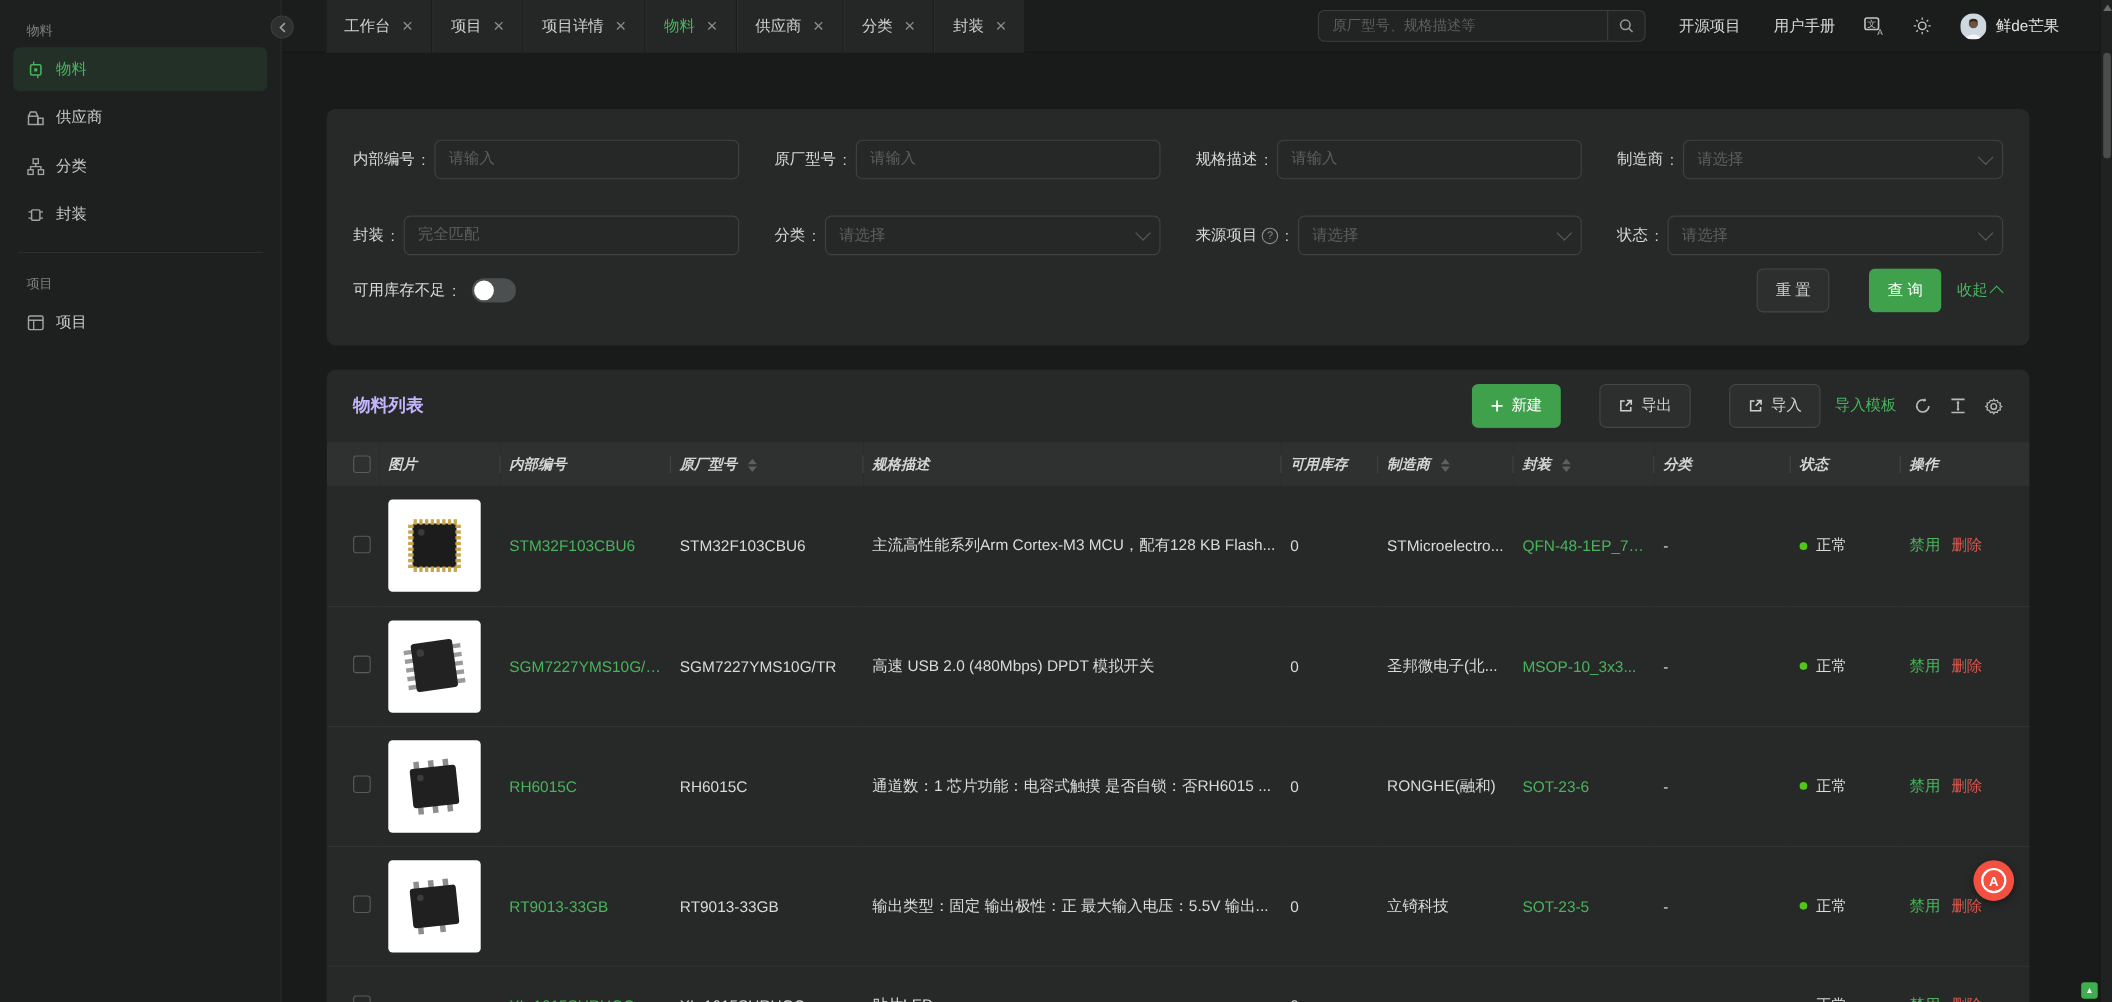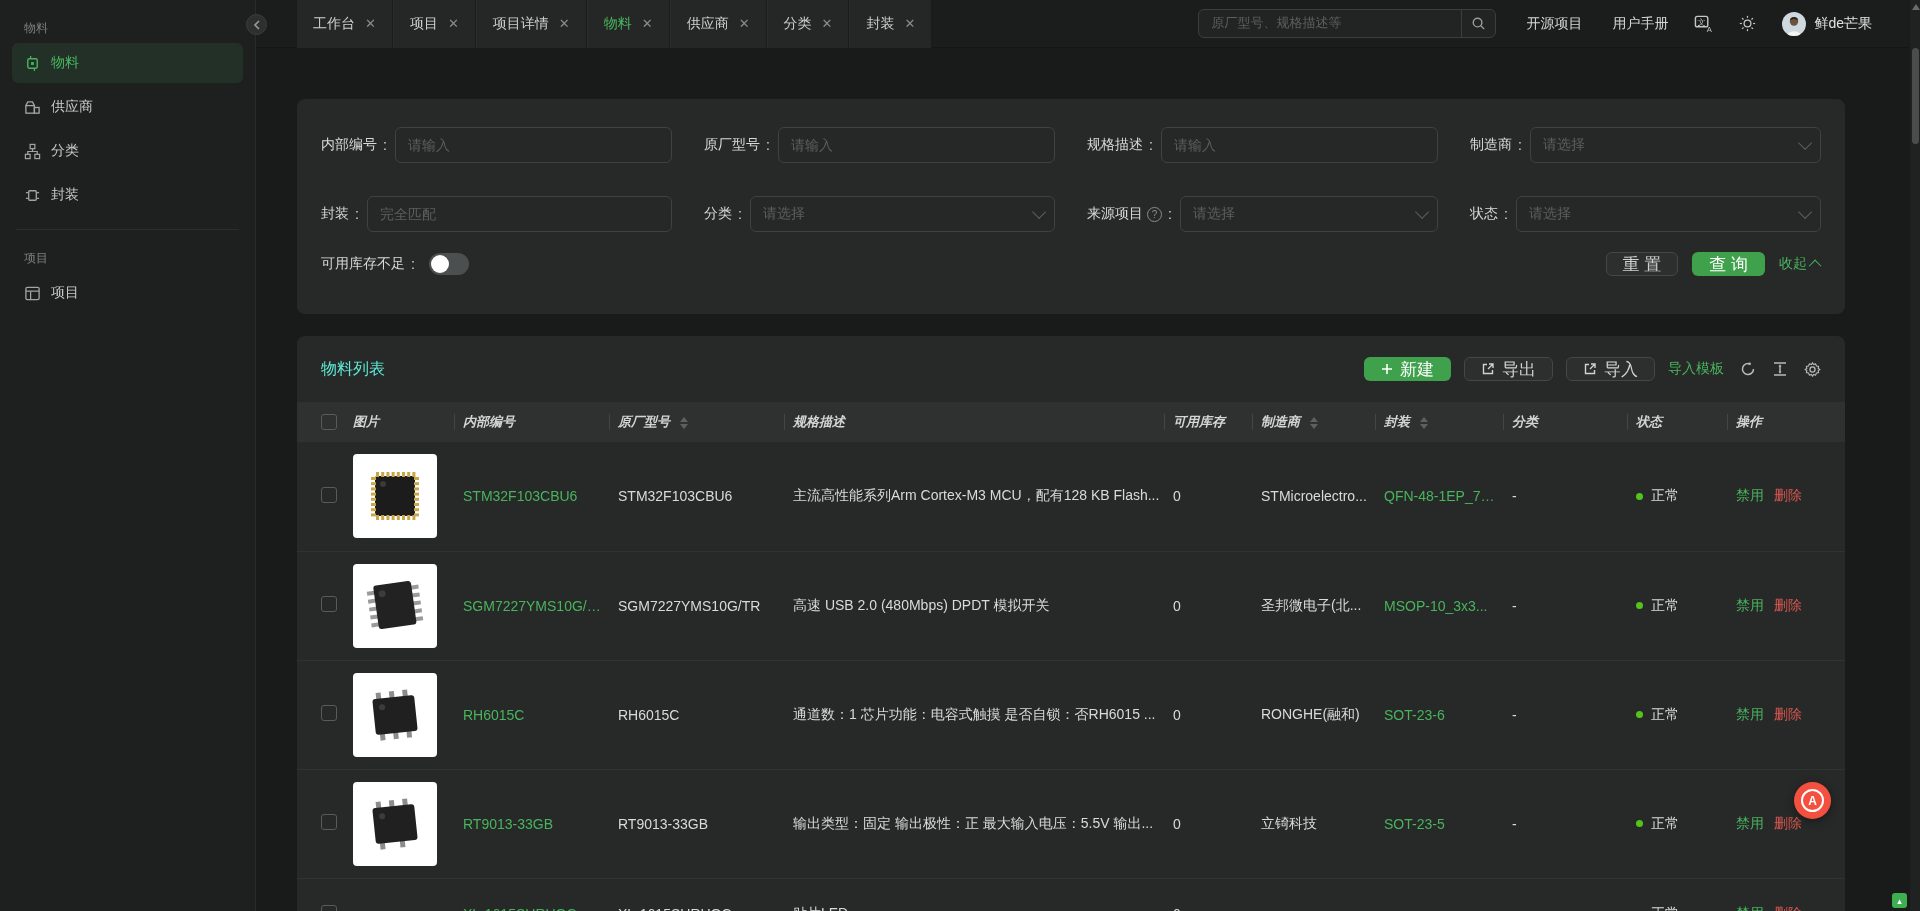--- a/index.html
+++ b/index.html
@@ -53,42 +53,42 @@
   .f-row { display:grid; grid-template-columns:repeat(4,1fr); column-gap:32px; }
   .f-row + .f-row { margin-top:33px; }
   .f-cell { display:flex; align-items:center; min-width:0; }
   .f-label { color:#d8d9d9; white-space:nowrap; margin-right:8px; display:flex; align-items:center; gap:4px; }
   .f-label:after { content:":"; margin-left:2px; color:#d8d9d9; }
   .help-dot { width:15px; height:15px; border:1px solid #8a8c8c; border-radius:50%;
     font-size:10px; color:#8a8c8c; display:inline-flex; align-items:center; justify-content:center; }
   .f-control { flex:1; height:36px; border:1px solid #404242; border-radius:6px;
     background:#262828; display:flex; align-items:center; padding:0 12px; min-width:0; }
   .f-control input { width:100%; border:none; outline:none; background:transparent;
-    color:#fde047; font-size:14px; font-family:Liberation Sans, sans-serif; }
+    color:#fde047; font-size:14px; font-family:Liberation Serif, serif; }
   .f-control input::placeholder, .sel-ph { color:#5c5e5e; font-size:14px; }
   .sel-ph { flex:1; white-space:nowrap; overflow:hidden; }
   .chev { width:10px; height:10px; border-right:1.5px solid #5c5e5e; border-bottom:1.5px solid #5c5e5e;
     transform:rotate(45deg) translateY(-3px); flex:0 0 10px; }
   .f-actions-row { margin-top:0; display:flex; align-items:center; height:64px; }
   .toggle { width:40px; height:22px; border-radius:11px; background:#4c4f4f; position:relative;
     margin-left:6px; cursor:pointer; flex:0 0 40px; }
   .toggle .knob { position:absolute; left:2px; top:2px; width:18px; height:18px;
     border-radius:50%; background:#fff; }
   .f-buttons { margin-left:auto; display:flex; align-items:center; gap:14px; }
-  .btn { height:24px; padding:0 16px; border-radius:6px; display:inline-flex; align-items:center;
-    gap:7px; font-size:17px; cursor:pointer; white-space:nowrap; border:1px solid transparent; }
+  .btn { height:40px; padding:0 16px; border-radius:6px; display:inline-flex; align-items:center;
+    gap:7px; font-size:14px; cursor:pointer; white-space:nowrap; border:1px solid transparent;margin-left:22px; }
   .btn-ghost { background:#2d2f2f; border-color:#454747; color:#d0d1d1; }
   .btn-primary { background:#3fa14b; color:#fff; }
   .link-green { color:#49b45c; cursor:pointer; display:inline-flex; align-items:center; gap:5px; white-space:nowrap; }
   .chev-up { width:9px; height:9px; border-left:1.5px solid #49b45c; border-top:1.5px solid #49b45c;
     transform:rotate(45deg) translateY(2px); }
   
   .table-card { margin-top:22px; height:640px; overflow:hidden; }
   .card-head { height:66px; display:flex; align-items:center; padding:0 24px; }
-  .card-title { font-size:16px; font-weight:normal; color:#5eead4; }
+  .card-title { font-size:16px; font-weight:bold; color:#c4b5fd; }
   .toolbar { margin-left:auto; display:flex; align-items:center; gap:13px; }
   .tool-icon { color:#b9baba; display:flex; align-items:center; cursor:pointer; margin-left:3px; }
   table { border-collapse:collapse; table-layout:fixed; width:1548px; }
   thead tr { background:#2f3131; height:40px;font-style:italic; }
   th { font-size:13px; color:#d4d5d5; font-weight:bold; text-align:left; padding:0 8px; position:relative; white-space:nowrap; }
   th .hdiv { position:absolute; right:0; top:12px; height:16px; width:1px; background:#434545; }
   .sorters { display:inline-flex; flex-direction:column; gap:2px; margin-left:10px; vertical-align:middle; }
   .sorters i { width:0; height:0; border-left:4px solid transparent; border-right:4px solid transparent; display:block; }
   .sorters .up { border-bottom:5px solid #5e6060; }
   .sorters .dn { border-top:5px solid #5e6060; }

